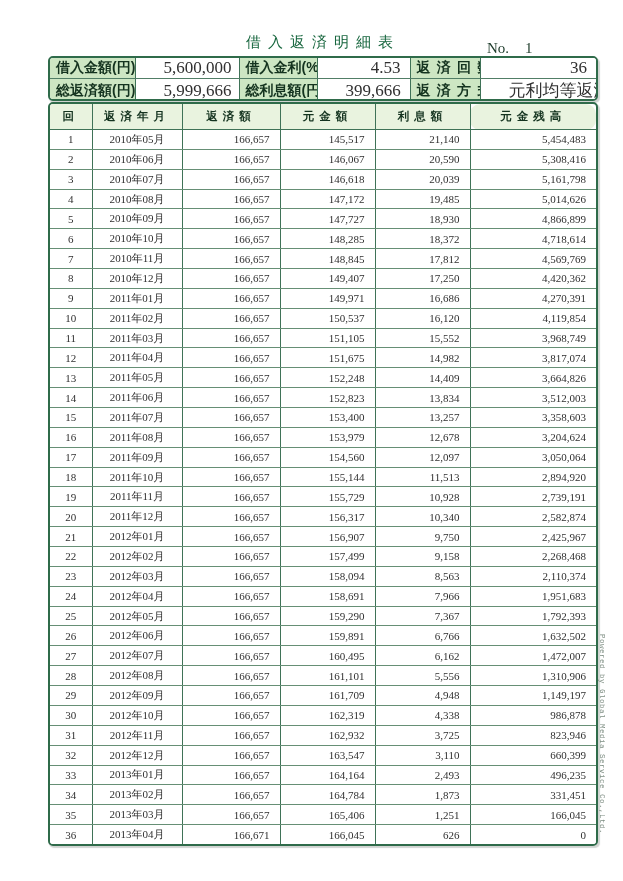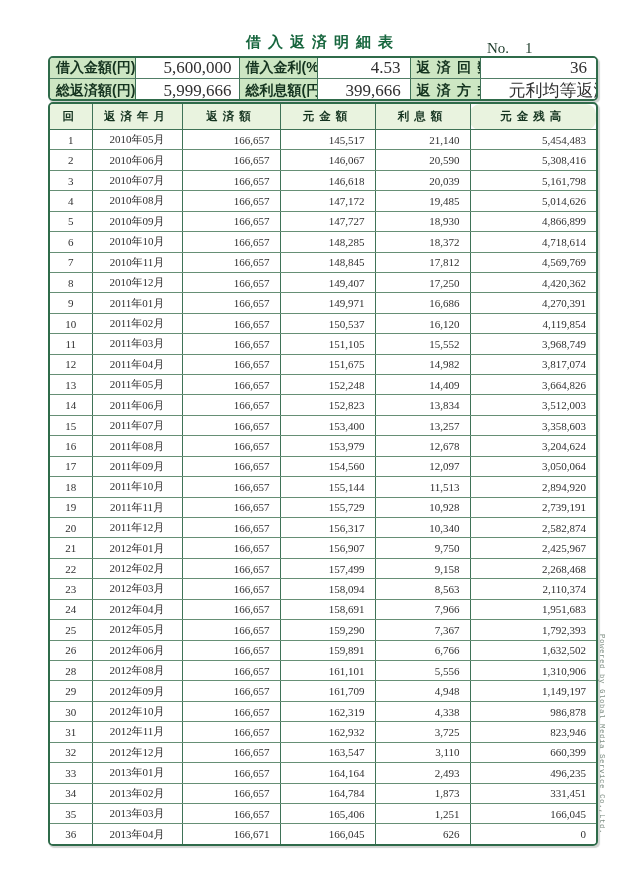--- a/index.html
+++ b/index.html
@@ -2,21 +2,21 @@
 <html><head>
 <meta charset="utf-8">
 <style>
   html,body{margin:0;padding:0;background:#ffffff;}
   .page{
     position:relative;width:623px;height:881px;background:#ffffff;overflow:hidden;
     font-family:"Liberation Sans","DejaVu Sans",sans-serif;
   }
   .title-bar{position:absolute;left:48px;top:33px;width:550px;text-align:center;}
   .page-title{
-    display:inline-block;font-size:15px;font-weight:bold;letter-spacing:7px;
+    display:inline-block;font-size:15px;font-weight:normal;letter-spacing:7px;
     color:#17663e;white-space:nowrap;
   }
   .page-no{
     position:absolute;left:487px;top:40px;font-family:"Liberation Serif","DejaVu Serif",serif;
     font-size:15px;color:#1c3a29;white-space:nowrap;
   }
   .page-no .no-val{display:inline-block;margin-left:16px;}
 
   .tbl-wrap{
     position:absolute;box-sizing:border-box;background:#ffffff;
@@ -337,20 +337,28 @@
           </tr>
           <tr>
             <td class="c-no">26</td>
             <td class="c-date">2012年06月</td>
             <td class="c-num">166,657</td>
             <td class="c-num">159,891</td>
             <td class="c-num">6,766</td>
             <td class="c-num">1,632,502</td>
           </tr>
           <tr>
+            <td class="c-no">27</td>
+            <td class="c-date">2012年07月</td>
+            <td class="c-num">166,657</td>
+            <td class="c-num">160,495</td>
+            <td class="c-num">6,162</td>
+            <td class="c-num">1,472,007</td>
+          </tr>
+          <tr>
             <td class="c-no">28</td>
             <td class="c-date">2012年08月</td>
             <td class="c-num">166,657</td>
             <td class="c-num">161,101</td>
             <td class="c-num">5,556</td>
             <td class="c-num">1,310,906</td>
           </tr>
           <tr>
             <td class="c-no">29</td>
             <td class="c-date">2012年09月</td>

